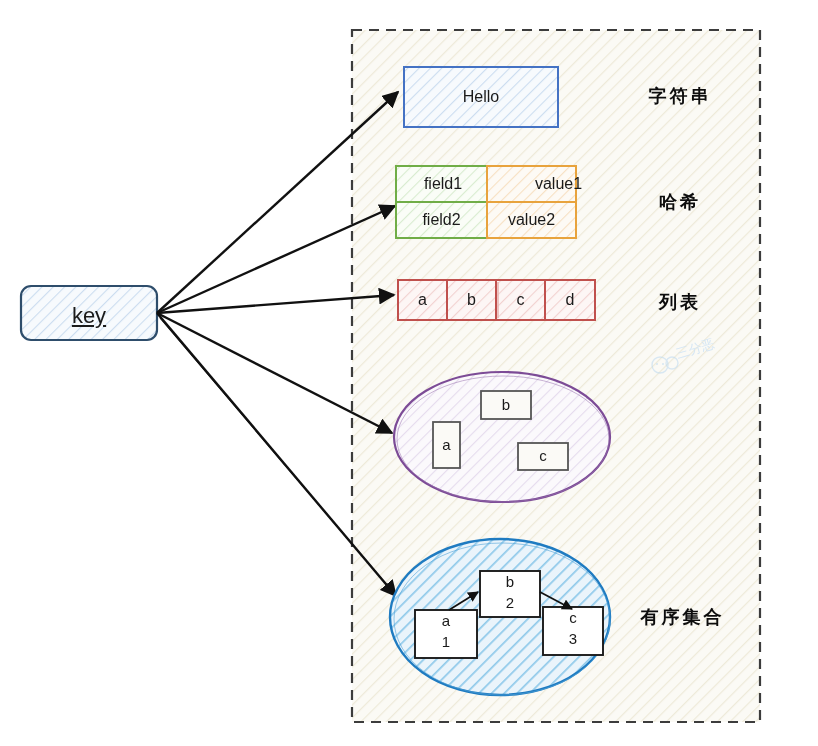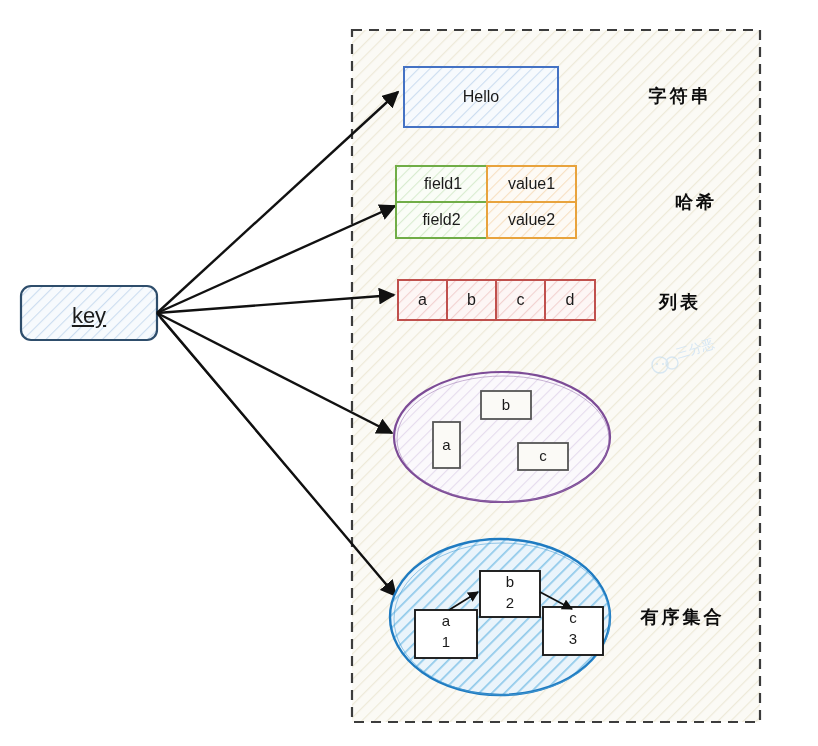--- a/index.html
+++ b/index.html
@@ -179,39 +179,39 @@
       <circle cx="11" cy="9" r="1.1" fill="#bcd9f0"></circle>
     </g>
   </svg>
 
   <div class="txt key-txt" style="left:21px; top:303px; width:136px;">key</div>
 
   <div class="txt cell-txt" style="left:404px; top:88px; width:154px;text-align:center;">Hello</div>
 
   <div class="txt cell-txt" style="left:396px; top:175px; width:94px;">field1</div>
   <div class="txt cell-txt" style="left:396px; top:211px; width:91px;">field2</div>
-  <div class="txt cell-txt" style="left:487px; top:175px; width:89px;">value1</div>
+  <div class="txt cell-txt" style="left:487px; top:175px; width:89px;padding-left:27px;">value1</div>
   <div class="txt cell-txt" style="left:487px; top:211px; width:89px;">value2</div>
 
   <div class="txt cell-txt" style="left:398px; top:291px; width:49px;">a</div>
   <div class="txt cell-txt" style="left:447px; top:291px; width:49px;">b</div>
   <div class="txt cell-txt" style="left:496px; top:291px; width:49px;">c</div>
   <div class="txt cell-txt" style="left:545px; top:291px; width:50px;">d</div>
 
   <div class="txt small-txt" style="left:433px; top:436px; width:27px;">a</div>
   <div class="txt small-txt" style="left:481px; top:396px; width:50px;">b</div>
   <div class="txt small-txt" style="left:518px; top:447px; width:50px;">c</div>
 
   <div class="txt small-txt" style="left:415px; top:612px; width:62px;">a</div>
   <div class="txt small-txt" style="left:415px; top:633px; width:62px;">1</div>
   <div class="txt small-txt" style="left:480px; top:573px; width:60px;">b</div>
   <div class="txt small-txt" style="left:480px; top:594px; width:60px;">2</div>
   <div class="txt small-txt" style="left:543px; top:609px; width:60px;">c</div>
   <div class="txt small-txt" style="left:543px; top:630px; width:60px;">3</div>
 
   <div class="txt cjk-label" style="left:620px; top:84px; width:120px;">字符串</div>
-  <div class="txt cjk-label" style="left:636px; top:190px; width:120px;">哈希</div>
+  <div class="txt cjk-label" style="left:620px; top:190px; width:120px;">哈希</div>
   <div class="txt cjk-label" style="left:620px; top:290px; width:120px;">列表</div>
   <div class="txt cjk-label" style="left:610px; top:605px; width:145px;">有序集合</div>
 
   <div class="watermark" style="left:676px; top:340px;">三分恶</div>
 
 </div>
 
 </body></html>

